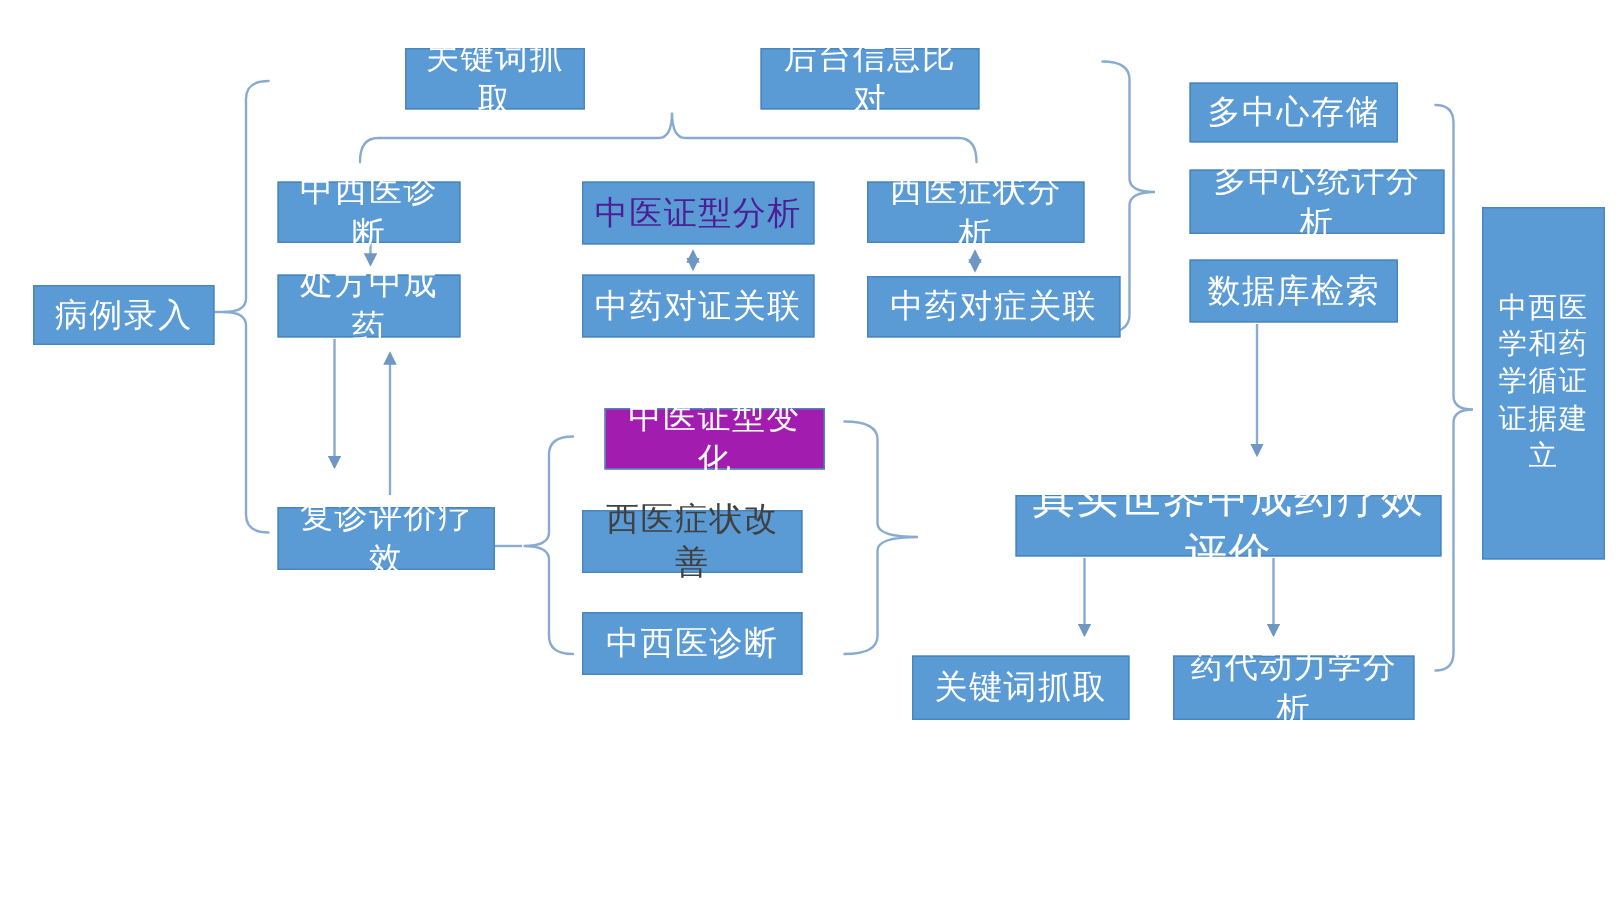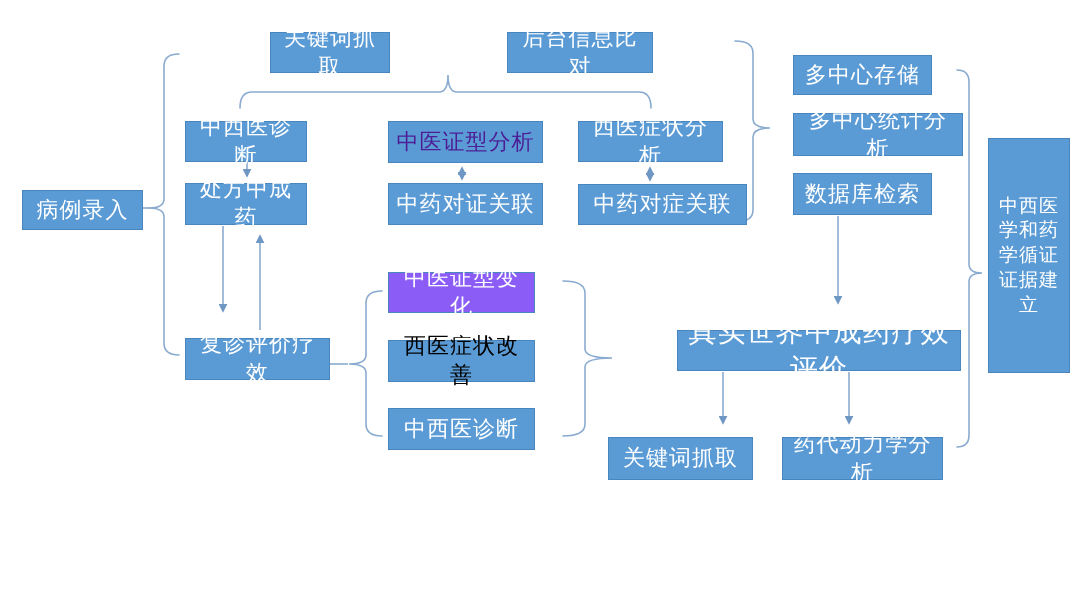--- a/index.html
+++ b/index.html
@@ -115,22 +115,22 @@
       <div class="node" style="left: 185px; top: 121px; width: 122px; height: 41px; background: rgb(91, 155, 213); border: 1px solid rgb(74, 134, 190); color: rgb(255, 255, 255);">中西医诊断</div>
       <div class="node" style="left: 185px; top: 183px; width: 122px; height: 42px; background: rgb(91, 155, 213); border: 1px solid rgb(74, 134, 190); color: rgb(255, 255, 255);">处方中成药</div>
       <div class="node" style="left: 388px; top: 121px; width: 155px; height: 42px; background: rgb(91, 155, 213); border: 1px solid rgb(74, 134, 190); color: #4c1d95;">中医证型分析</div>
       <div class="node" style="left: 388px; top: 183px; width: 155px; height: 42px; background: rgb(91, 155, 213); border: 1px solid rgb(74, 134, 190); color: rgb(255, 255, 255);">中药对证关联</div>
       <div class="node" style="left: 578px; top: 121px; width: 145px; height: 41px; background: rgb(91, 155, 213); border: 1px solid rgb(74, 134, 190); color: rgb(255, 255, 255);">西医症状分析</div>
       <div class="node" style="left: 578px; top: 184px; width: 169px; height: 41px; background: rgb(91, 155, 213); border: 1px solid rgb(74, 134, 190); color: rgb(255, 255, 255);">中药对症关联</div>
       <div class="node" style="left: 793px; top: 55px; width: 139px; height: 40px; background: rgb(91, 155, 213); border: 1px solid rgb(74, 134, 190); color: rgb(255, 255, 255);">多中心存储</div>
       <div class="node" style="left: 793px; top: 113px; width: 170px; height: 43px; background: rgb(91, 155, 213); border: 1px solid rgb(74, 134, 190); color: rgb(255, 255, 255);">多中心统计分析</div>
       <div class="node" style="left: 793px; top: 173px; width: 139px; height: 42px; background: rgb(91, 155, 213); border: 1px solid rgb(74, 134, 190); color: rgb(255, 255, 255);">数据库检索</div>
       <div class="node" style="left: 185px; top: 338px; width: 145px; height: 42px; background: rgb(91, 155, 213); border: 1px solid rgb(74, 134, 190); color: rgb(255, 255, 255);">复诊评价疗效</div>
-      <div class="node" style="left: 388px; top: 272px; width: 147px; height: 41px; background: #8b5cf6; border: 1px solid rgb(74, 134, 190); color: rgb(255, 255, 255);">中医证型变化</div>
-      <div class="node" style="left: 388px; top: 340px; width: 147px; height: 42px; background: rgb(91, 155, 213); border: 1px solid rgb(74, 134, 190); color: #000000;">西医症状改善</div>
+      <div class="node" style="left: 403px; top: 272px; width: 147px; height: 41px; background: #a21caf; border: 1px solid rgb(74, 134, 190); color: rgb(255, 255, 255);">中医证型变化</div>
+      <div class="node" style="left: 388px; top: 340px; width: 147px; height: 42px; background: rgb(91, 155, 213); border: 1px solid rgb(74, 134, 190); color: #404040;">西医症状改善</div>
       <div class="node" style="left: 388px; top: 408px; width: 147px; height: 42px; background: rgb(91, 155, 213); border: 1px solid rgb(74, 134, 190); color: rgb(255, 255, 255);">中西医诊断</div>
       <div class="node" style="left: 677px; top: 330px; width: 284px; height: 41px; background: rgb(91, 155, 213); border: 1px solid rgb(74, 134, 190); color: rgb(255, 255, 255); font-size: 28px;">真实世界中成药疗效评价</div>
       <div class="node" style="left: 608px; top: 437px; width: 145px; height: 43px; background: rgb(91, 155, 213); border: 1px solid rgb(74, 134, 190); color: rgb(255, 255, 255);">关键词抓取</div>
       <div class="node" style="left: 782px; top: 437px; width: 161px; height: 43px; background: rgb(91, 155, 213); border: 1px solid rgb(74, 134, 190); color: rgb(255, 255, 255);">药代动力学分析</div>
       <div class="node" style="left: 988px; top: 138px; width: 82px; height: 235px; background: rgb(91, 155, 213); border: 1px solid rgb(74, 134, 190); color: rgb(255, 255, 255); font-size: 19px; font-family: Liberation Serif, serif;">中西医学和药学循证证据建立</div>
     </div>
 
 </div>
 
 </body></html>

